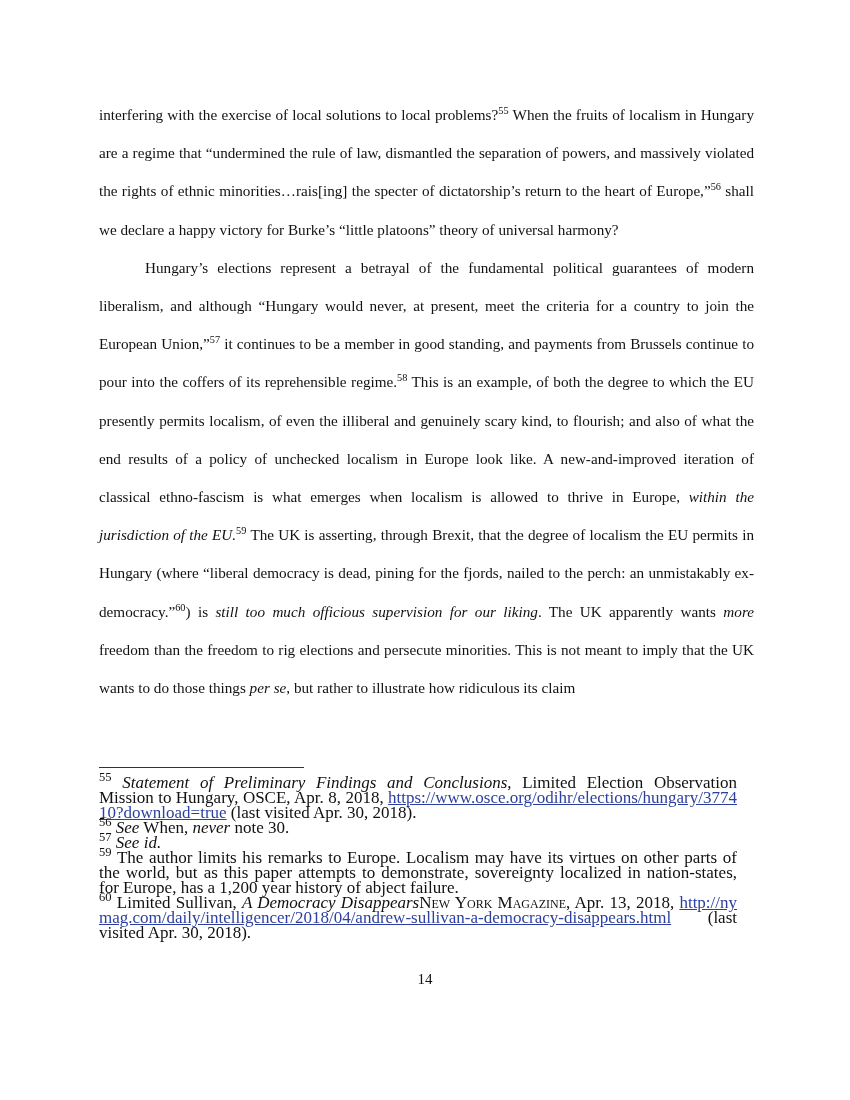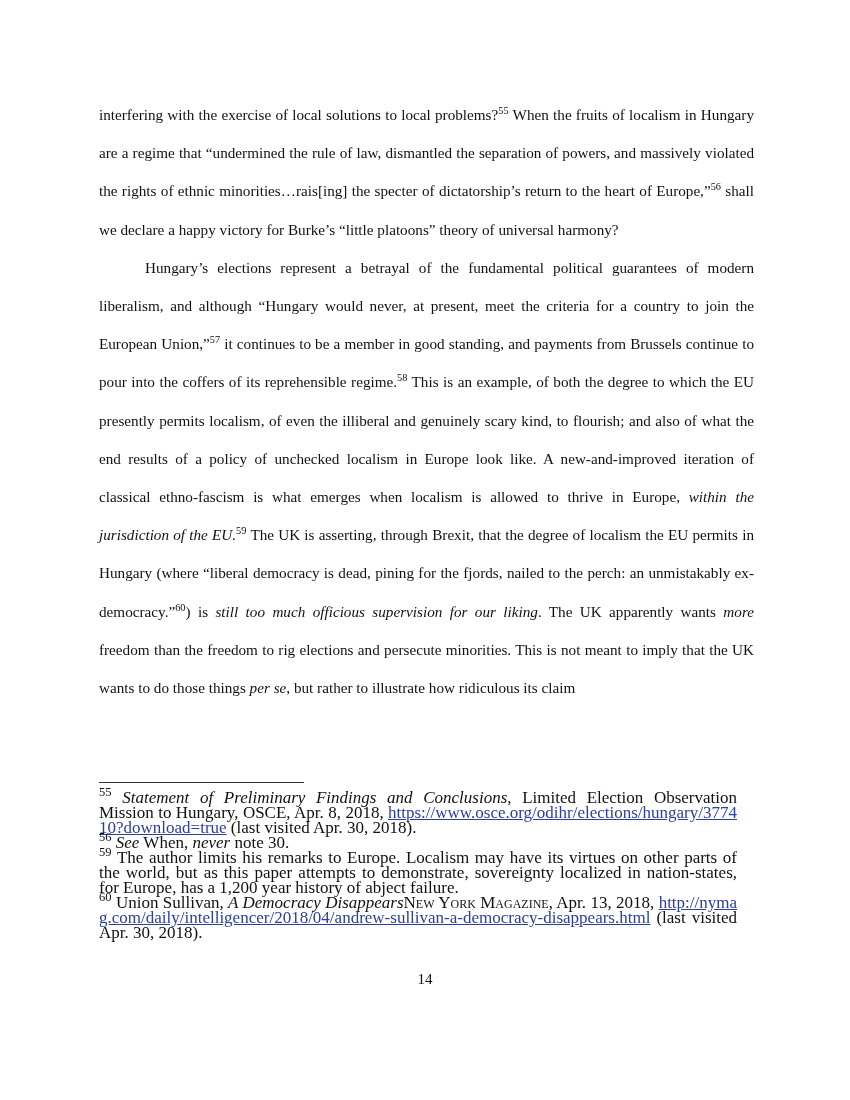--- a/index.html
+++ b/index.html
@@ -98,24 +98,25 @@
   </div>
 
   <div class="footnote-area">
     <div class="fn-rule"></div>
     <div class="footnotes">
 
       <p><sup>55</sup> <span class="ital">Statement of Preliminary Findings and Conclusions</span><span>, Limited Election Observation Mission to Hungary, OSCE, Apr. 8, 2018, </span><a class="link" href="#">https://www.osce.org/odihr/elections/hungary/377410?download=true</a><span> (last visited Apr. 30, 2018).</span></p>
 
       <p><sup>56</sup> <span class="ital">See</span><span> When, </span><span class="ital">never</span><span> note 30.</span></p>
 
+      <p><sup>57</sup> <span class="ital">See id.</span></p>
 
 
       <p><sup>59</sup> <span>The author limits his remarks to Europe.  Localism may have its virtues on other parts of the world, but as this paper attempts to demonstrate, sovereignty localized in nation-states, for Europe, has a 1,200 year history of abject failure.</span></p>
 
-      <p><sup>60</sup> <span>Union Sullivan, </span><span class="ital">A Democracy Disappears</span><span class="smallcaps">New York Magazine</span><span>, Apr. 13, 2018, </span><a class="link" href="#">http://nymag.com/daily/intelligencer/2018/04/andrew-sullivan-a-democracy-disappears.html</a><span> (last visited Apr. 30, 2018).</span></p>
+      <p><sup>60</sup> <span>Limited Sullivan, </span><span class="ital">A Democracy Disappears</span><span class="smallcaps">New York Magazine</span><span>, Apr. 13, 2018, </span><a class="link" href="#">http://nymag.com/daily/intelligencer/2018/04/andrew-sullivan-a-democracy-disappears.html</a><span> (last visited Apr. 30, 2018).</span></p>
 
     </div>
   </div>
 
   <div class="page-number">14</div>
 
 </div>
 
 </body></html>

